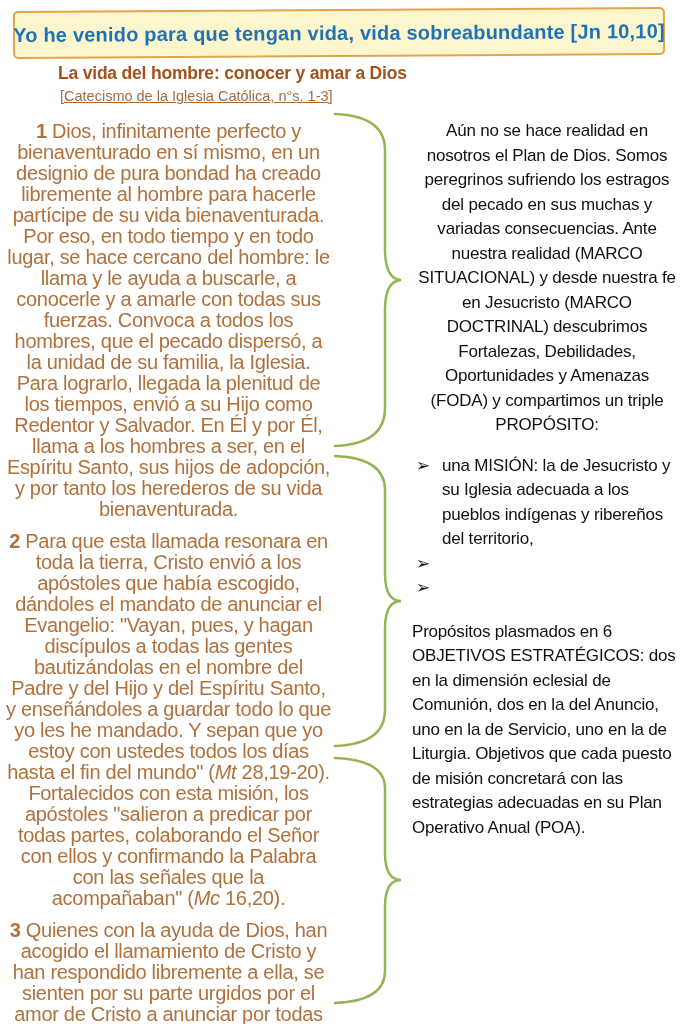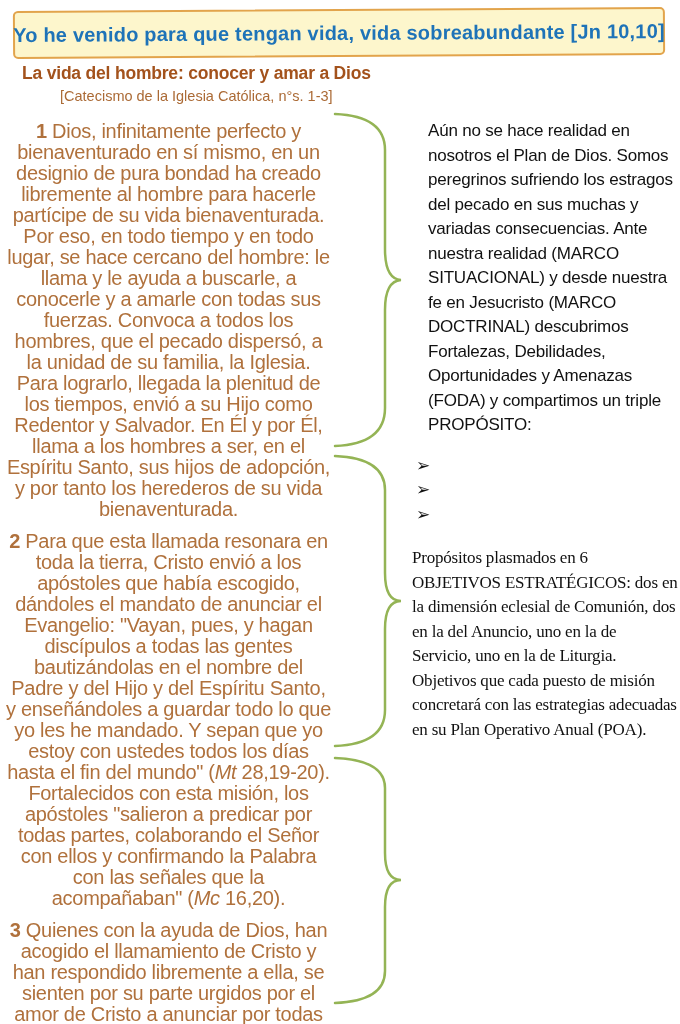--- a/index.html
+++ b/index.html
@@ -16,53 +16,53 @@
   .banner .banner-text {
     color:#1e73b8; font-size:20px; font-weight:600; letter-spacing:0.2px;
     white-space:nowrap;
   }
   .heading {
     position:absolute; left:22px; top:63px;
     color:#a3521c; font-size:17.5px; font-weight:700; letter-spacing:-0.2px;
   }
   .subtitle {
     position:absolute; left:60px; top:88px;
-    color:#ab6a35; font-size:14.5px;
+    color:#ab6a35; font-size:14.5px;text-decoration:underline;
   }
   .left-col {
     position:absolute; left:6px; top:121px; width:325px;
     color:#b0713c; font-size:20px; line-height:21px; letter-spacing:-0.3px;
     text-align:center;
   }
   .left-col p { margin:0 0 11px 0; }
   .brace { position:absolute; left:333px; width:72px; }
   .brace-1 { top:110px; height:340px; }
   .brace-2 { top:452px; height:298px; }
   .brace-3 { top:754px; height:253px; }
   .right-col {
     position:absolute; left:412px; top:119px; width:266px;
     color:#111111; font-size:17px; line-height:24.5px; letter-spacing:-0.2px;
   }
-  .right-col .intro { margin:0 0 16px 16px; }
+  .right-col .intro { margin:0 0 16px 4px;text-align:center; }
   .right-col ul { list-style:none; margin:0; padding:0; }
   .right-col li { display:flex; }
   .right-col .bullet-marker { width:30px; flex:0 0 30px; padding-left:4px; box-sizing:border-box; }
   .right-col .bullet-text { flex:1; }
-  .right-col .outro { margin:19px 0 0 0;font-family:Liberation Serif, serif; }
+  .right-col .outro { margin:19px 0 0 0; }
 </style>
 </head>
 <body>
 
 <div class="page">
 
   <div class="banner" style="background-color: rgb(253, 246, 204); border-color: rgb(226, 164, 76);">
     <span class="banner-text" style="color: rgb(30, 115, 184);">Yo he venido para que tengan vida, vida sobreabundante [Jn 10,10]</span>
   </div>
 
-  <div class="heading" style="color: rgb(163, 82, 28);">La vida del hombre: conocer y amar a Dios</div>
+  <div class="heading" style="color: rgb(163, 82, 28); margin-left: 36px;">La vida del hombre: conocer y amar a Dios</div>
 
   <div class="subtitle">[Catecismo de la Iglesia Católica, n°s. 1-3]</div>
 
   <div class="left-col" style="color: rgb(176, 113, 60);">
     <p><span style="font-weight: 700;">1 </span><span> Dios, infinitamente perfecto y bienaventurado en sí mismo, en un designio de pura bondad ha creado libremente al hombre para hacerle partícipe de su vida bienaventurada. Por eso, en todo tiempo y en todo lugar, se hace cercano del hombre: le llama y le ayuda a buscarle, a conocerle y a amarle con todas sus fuerzas. Convoca a todos los hombres, que el pecado dispersó, a la unidad de su familia, la Iglesia. Para lograrlo, llegada la plenitud de los tiempos, envió a su Hijo como Redentor y Salvador. En Él y por Él, llama a los hombres a ser, en el Espíritu Santo, sus hijos de adopción, y por tanto los herederos de su vida bienaventurada.</span></p>
     <p><span style="font-weight: 700;">2 </span><span> Para que esta llamada resonara en toda la tierra, Cristo envió a los apóstoles que había escogido, dándoles el mandato de anunciar el Evangelio: "Vayan, pues, y hagan discípulos a todas las gentes bautizándolas en el nombre del Padre y del Hijo y del Espíritu Santo, y enseñándoles a guardar todo lo que yo les he mandado. Y sepan que yo estoy con ustedes todos los días hasta el fin del mundo" (</span><span style="font-style: italic;">Mt</span><span> 28,19-20). Fortalecidos con esta misión, los apóstoles "salieron a predicar por todas partes, colaborando el Señor con ellos y confirmando la Palabra con las señales que la acompañaban" (</span><span style="font-style: italic;">Mc</span><span> 16,20).</span></p>
     <p><span style="font-weight: 700;">3 </span><span> Quienes con la ayuda de Dios, han acogido el llamamiento de Cristo y han respondido libremente a ella, se sienten por su parte urgidos por el amor de Cristo a anunciar por todas partes en el mundo la Buena Nueva. Este tesoro recibido de los Apóstoles ha sido guardado fielmente por sus sucesores. Todos los fieles de Cristo son llamados a transmitirlo de generación en generación, anunciando la fe, viviéndola en la comunión fraterna y celebrándola en la liturgia y en la oración (cf. </span><span style="font-style: italic;">Hch</span><span> 2,42).</span></p>
   </div>
 
   <svg class="brace brace-1" viewBox="0 0 72 340" width="72" height="340">
@@ -75,20 +75,21 @@
 
   <svg class="brace brace-3" viewBox="0 0 72 253" width="72" height="253">
     <path d="M2,4 Q52,6 52,34 L52,99 Q52,126 68,126 Q52,126 52,153 L52,217 Q52,247 2,249" fill="none" stroke="#94b455" stroke-width="2.5" stroke-linecap="round"></path>
   </svg>
 
   <div class="right-col">
     <p class="intro">Aún no se hace realidad en nosotros el Plan de Dios. Somos peregrinos sufriendo los estragos del pecado en sus muchas y variadas consecuencias. Ante nuestra realidad (MARCO SITUACIONAL) y desde nuestra fe en Jesucristo (MARCO DOCTRINAL) descubrimos Fortalezas, Debilidades, Oportunidades y Amenazas (FODA) y compartimos un triple PROPÓSITO:</p>
     <ul>
       <li>
         <span class="bullet-marker">➢</span>
+        <span class="bullet-text">una MISIÓN: la de Jesucristo y su Iglesia adecuada a los pueblos indígenas y ribereños del territorio,</span>
       </li>
       <li>
         <span class="bullet-marker">➢</span>
       </li>
       <li>
         <span class="bullet-marker">➢</span>
       </li>
     </ul>
     <p class="outro">Propósitos plasmados en 6 OBJETIVOS ESTRATÉGICOS: dos en la dimensión eclesial de Comunión, dos en la del Anuncio, uno en la de Servicio, uno en la de Liturgia. Objetivos que cada puesto de misión concretará con las estrategias adecuadas en su Plan Operativo Anual (POA).</p>
   </div>

